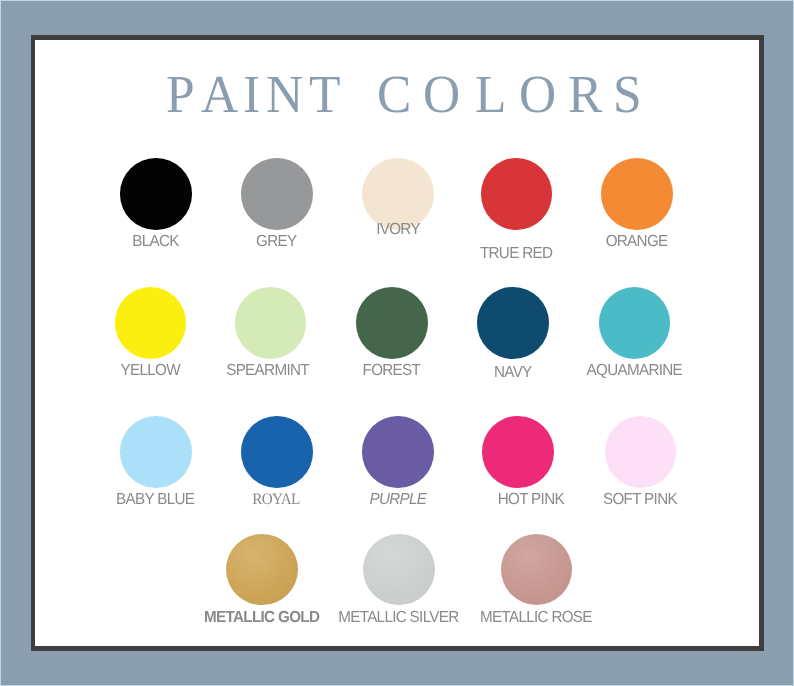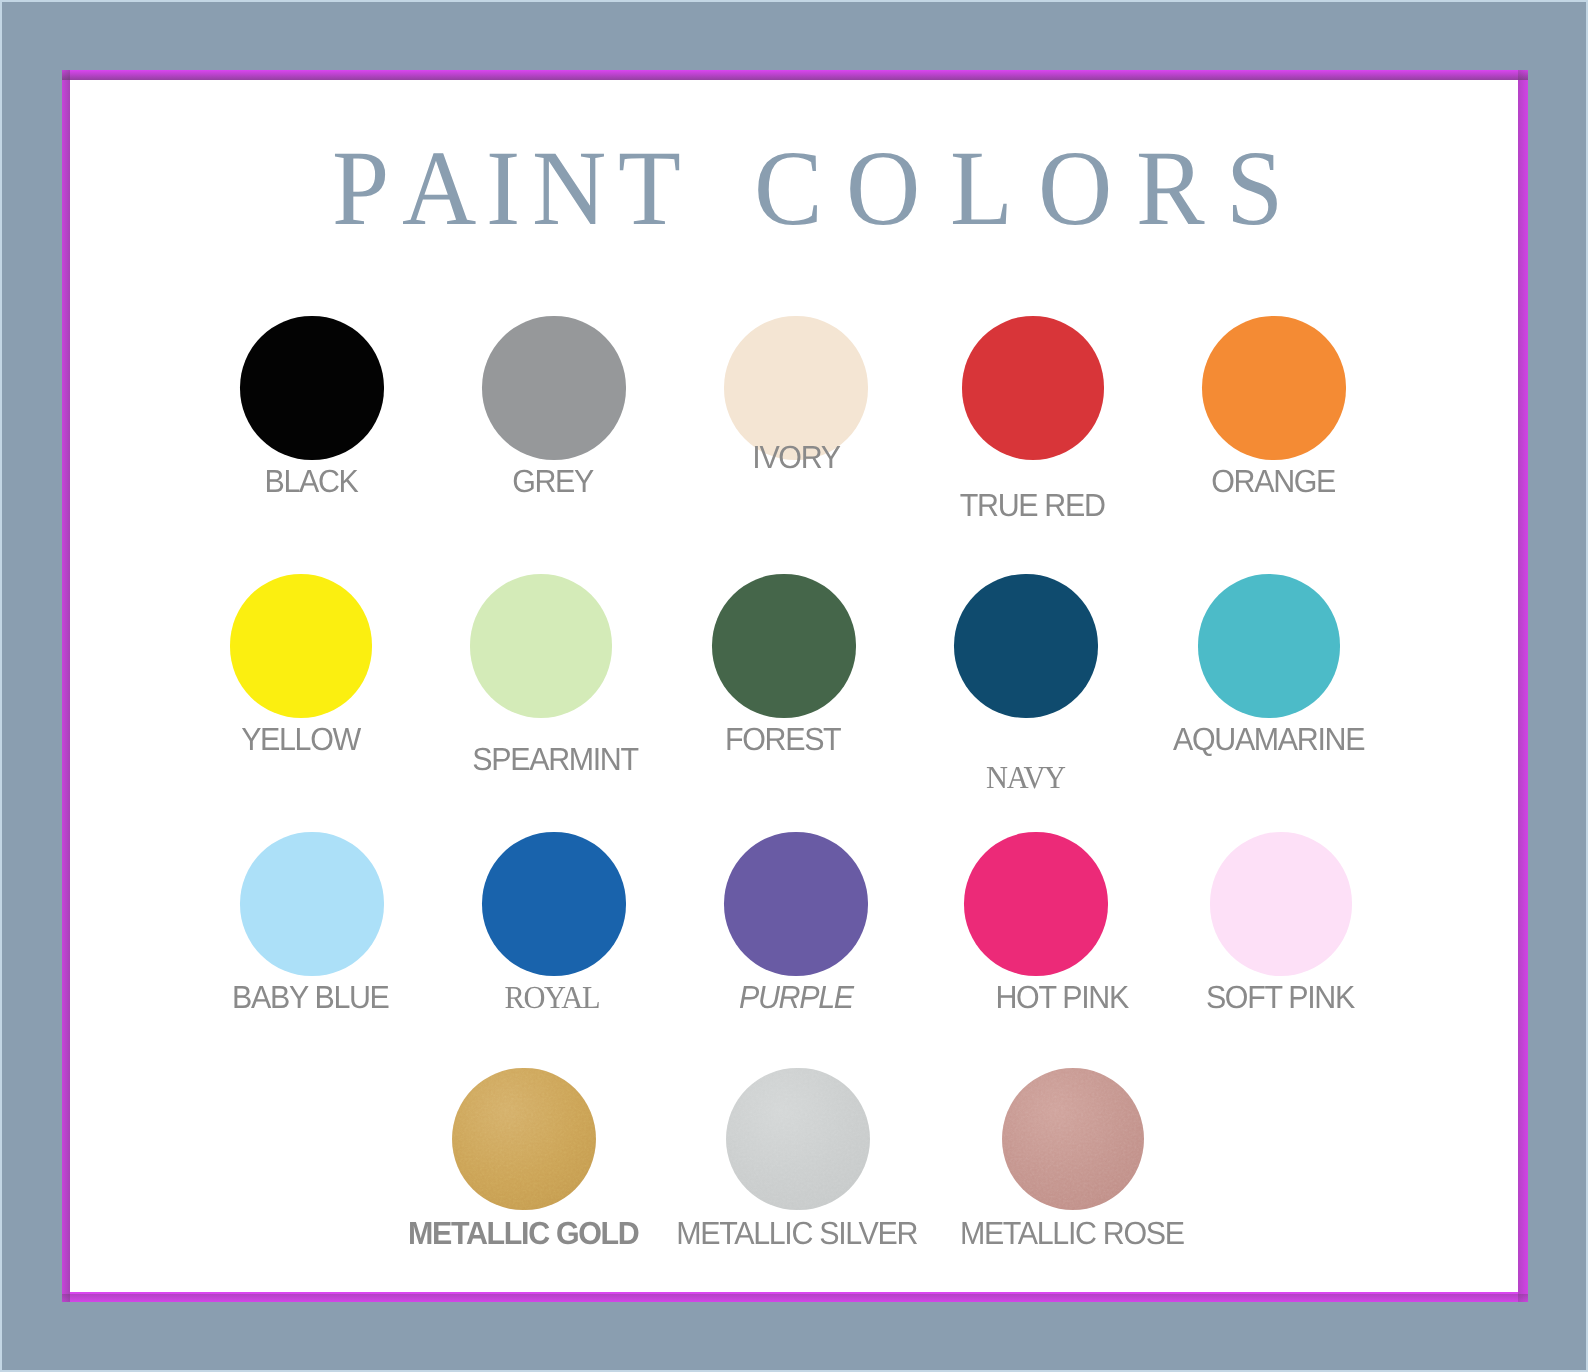--- a/index.html
+++ b/index.html
@@ -5,21 +5,21 @@
 <style>
   html,body{margin:0;padding:0;-webkit-font-smoothing:antialiased;
             text-rendering:geometricPrecision;}
   body{width:794px;height:686px;overflow:hidden;background:#8a9eb0;
        font-family:"Liberation Sans",sans-serif;}
   #frame{position:absolute;left:0;top:0;width:794px;height:686px;
          background:#8a9eb0;box-sizing:border-box;}
   #edge{position:absolute;left:0;top:0;width:794px;height:686px;
         box-sizing:border-box;border:1px solid #c3d6e4;pointer-events:none;}
   #card{position:absolute;left:31px;top:35px;width:733px;height:616px;
-        background:#d946ef;box-sizing:border-box;}
+        background:#404040;box-sizing:border-box;}
   #cardshade{position:absolute;left:0;top:0;width:733px;height:616px;pointer-events:none;}
   #cardshade b{position:absolute;display:block;}
   #cardshade .st{left:0;top:0;width:733px;height:4.5px;
         background:linear-gradient(to bottom, rgba(60,60,60,0), rgba(55,55,55,.42));}
   #cardshade .sl{left:0;top:0;width:4px;height:616px;
         background:linear-gradient(to right, rgba(60,60,60,.12), rgba(55,55,55,.30));}
   #cardshade .sr{right:0;top:0;width:5.3px;height:616px;
         background:linear-gradient(to left, rgba(60,60,60,.06), rgba(55,55,55,.22));}
   #cardshade .sb{left:0;bottom:0;width:733px;height:4.5px;
         background:linear-gradient(to top, rgba(60,60,60,.04), rgba(55,55,55,.24));}
@@ -68,29 +68,29 @@
           <div class="swatch">
             <div class="dot" style="left: 566.35px; top: 118.75px; width: 71.5px; height: 71.5px; background: rgb(244, 139, 52);"></div>
             <div class="lbl" style="left: 421.6px; top: 194.4px; width: 360px;"><span>ORANGE</span></div>
           </div>
           <div class="swatch">
             <div class="dot" style="left: 79.55px; top: 247.65px; width: 71.5px; height: 71.5px; background: rgb(251, 239, 16);"></div>
             <div class="lbl" style="left: -65.2px; top: 323.6px; width: 360px;"><span>YELLOW</span></div>
           </div>
           <div class="swatch">
             <div class="dot" style="left: 199.85px; top: 247.65px; width: 71.5px; height: 71.5px; background: rgb(212, 235, 184);"></div>
-            <div class="lbl" style="left: 63px; top: 323.6px; width: 360px; margin-top: 10px;"><span>SPEARMINT</span></div>
+            <div class="lbl" style="left: 53px; top: 323.6px; width: 360px;"><span>SPEARMINT</span></div>
           </div>
           <div class="swatch">
             <div class="dot" style="left: 321.25px; top: 247.65px; width: 71.5px; height: 71.5px; background: rgb(69, 102, 74);"></div>
             <div class="lbl" style="left: 176.5px; top: 323.6px; width: 360px;"><span>FOREST</span></div>
           </div>
           <div class="swatch">
             <div class="dot" style="left: 442.45px; top: 247.65px; width: 71.5px; height: 71.5px; background: rgb(15, 75, 110);"></div>
-            <div class="lbl" style="left: 297.7px; top: 342px; width: 360px; font-family: Liberation Serif, serif;"><span>NAVY</span></div>
+            <div class="lbl" style="left: 297.7px; top: 325px; width: 360px;"><span>NAVY</span></div>
           </div>
           <div class="swatch">
             <div class="dot" style="left: 563.55px; top: 247.65px; width: 71.5px; height: 71.5px; background: rgb(76, 187, 200);"></div>
             <div class="lbl" style="left: 418.8px; top: 323.6px; width: 360px;"><span>AQUAMARINE</span></div>
           </div>
           <div class="swatch">
             <div class="dot" style="left: 85.15px; top: 376.55px; width: 71.5px; height: 71.5px; background: rgb(172, 224, 248);"></div>
             <div class="lbl" style="left: -59.6px; top: 452.6px; width: 360px;"><span>BABY BLUE</span></div>
           </div>
           <div class="swatch">

